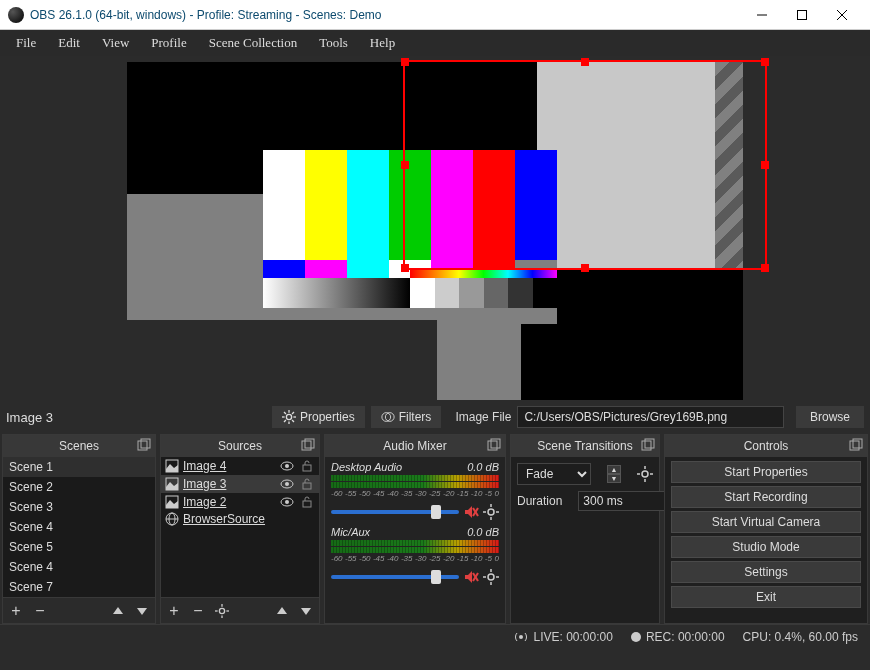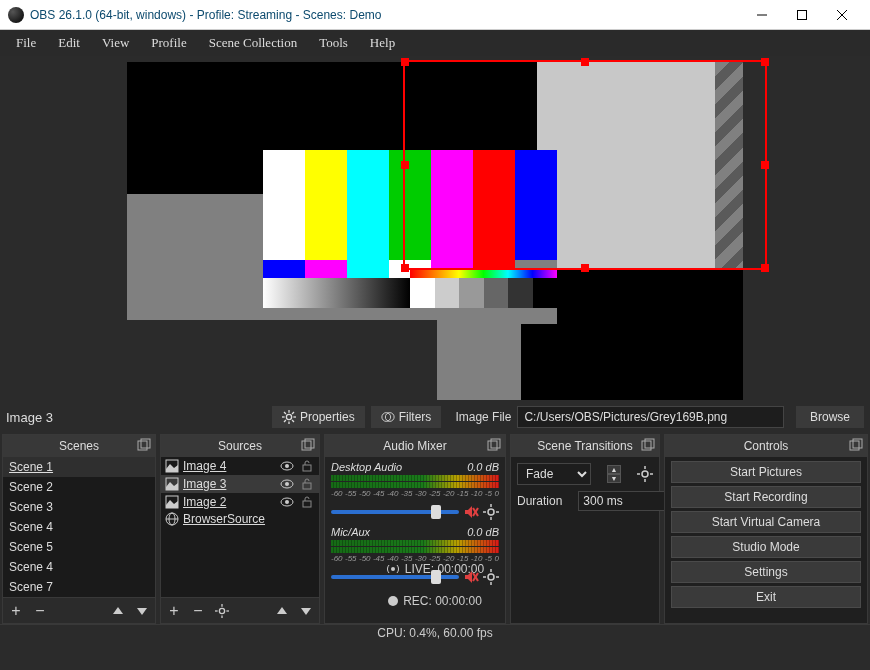--- a/index.html
+++ b/index.html
@@ -43,21 +43,21 @@
 .panel { background: #1f1f1f; display: flex; flex-direction: column; border: 1px solid #393939; }
 .panel.scenes { width: 154px; }
 .panel.sources { width: 160px; }
 .panel.mixer { width: 182px; }
 .panel.trans { width: 150px; }
 .panel.controls { flex: 1; }
 .panelhdr { height: 22px; background: #383838; display: flex; align-items: center; justify-content: center; position: relative; color: #ddd; font-size: 12px; }
 .panelhdr .pop { position: absolute; right: 4px; top: 3px; width: 14px; height: 14px; }
 .listbody { flex: 1; overflow: hidden; background: #1a1a1a; }
 .listitem { padding: 2px 6px; color: #ddd; font-size: 12px; line-height: 16px; }
-.listitem.sel { background: #2f2f2f; text-decoration: underline; }
+.listitem.sel { background: #2f2f2f; }
 .srcrow { display: flex; align-items: center; padding: 1px 4px; gap: 4px; text-decoration: underline; }
 .srcrow.sel { background: #3a3a3a; }
 .srcrow .sicon { width: 14px; height: 14px; flex-shrink:0;}
 .srcrow .sname { flex: 1; color: #ddd; font-size: 12px; }
 .srcrow .eye, .srcrow .lock { width: 16px; height: 16px; display:flex;align-items:center;justify-content:center;}
 .toolbar { height: 26px; background: #2b2b2b; border-top: 1px solid #393939; display: flex; align-items: center; padding: 0 4px; gap: 6px; }
 .tbbtn { width: 18px; height: 18px; display: flex; align-items: center; justify-content: center; color: #ccc; font-size: 16px; }
 .mixer-ch { padding: 4px 6px 2px 6px; font-style: italic; }
 .mixer-row1 { display: flex; justify-content: space-between; color: #ddd; font-size: 11px; }
 .meter { height: 6px; margin-top: 2px; background: linear-gradient(90deg,#166a16 0%,#1a7a1a 55%,#b8a000 75%,#d81818 100%); position:relative;}
@@ -68,21 +68,21 @@
 .slider .thumb { position: absolute; top: -5px; width: 10px; height: 14px; background: #ddd; border-radius: 2px; }
 .speaker { width: 16px; height: 16px; color: #e04040; }
 .gearsm { width: 16px; height: 16px; }
 .transbody { padding: 6px; display: flex; flex-direction: column; gap: 6px; }
 .selbox-input { display:flex; gap:16px; align-items:center;}
 .selbox-input select, .selbox-input input { flex:1; background: #1d1d1d; border: 1px solid #444; color: #ddd; padding: 2px 4px; font-size: 12px; }
 .spinner { width: 14px; display:flex; flex-direction:column;}
 .spinner div { height: 9px; background: #3a3a3a; border:1px solid #555; font-size:7px; text-align:center; line-height:7px;}
 .ctrls { padding: 4px 6px; display: flex; flex-direction: column; gap: 3px; }
 .ctrls button { background: #3a3a3a; border: 1px solid #4a4a4a; color: #ddd; padding: 3px 0; font-size: 12px; }
-.statusbar { height: 24px; background: #2b2b2b; border-top: 1px solid #393939; display: flex; align-items: center; justify-content: flex-end; gap: 18px; padding: 8px 12px; color: #ccc; font-size: 12px; flex-direction: column; }
+.statusbar { height: 24px; background: #2b2b2b; border-top: 1px solid #393939; display: flex; align-items: center; justify-content: flex-end; gap: 18px; padding: 8px 12px; color: #ccc; font-size: 12px; }
 .statusbar .sitem { display: flex; align-items: center; gap: 5px; }
 svg { display: block; }
 </style>
 </head>
 <body>
 
 <div class="titlebar">
   <div class="icon"></div>
   <div class="title">OBS 26.1.0 (64-bit, windows) - Profile: Streaming - Scenes: Demo</div>
   <div class="winbtn">
@@ -482,21 +482,21 @@
 
   <div class="panel controls">
     <div class="panelhdr">
         <span>Controls</span>
       <svg class="pop" viewBox="0 0 14 14">
           <rect x="1" y="3" width="9" height="9" fill="none" stroke="#aaa"></rect>
           <rect x="4" y="1" width="9" height="9" fill="none" stroke="#aaa"></rect>
         </svg>
     </div>
     <div class="ctrls">
-      <button>Start Pictures</button>
+      <button>Start Properties</button>
       <button>Start Recording</button>
       <button>Start Virtual Camera</button>
       <button>Studio Mode</button>
       <button>Settings</button>
       <button>Exit</button>
     </div>
   </div>
 
 </div>
 

